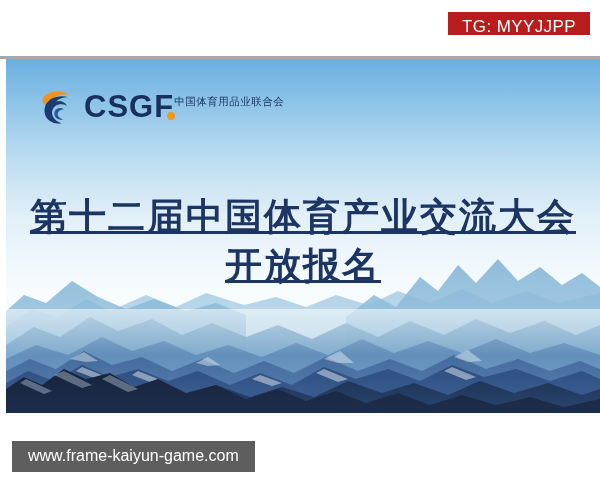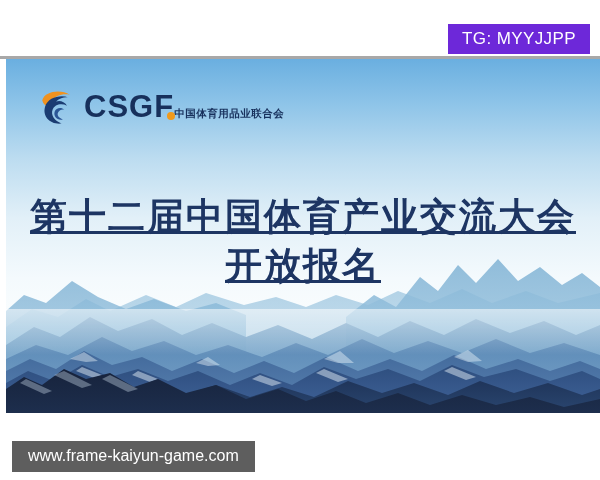--- a/index.html
+++ b/index.html
@@ -11,27 +11,27 @@
     height: 480px;
     background: #ffffff;
     font-family: "Liberation Sans", sans-serif;
     overflow: hidden;
     position: relative;
   }
 
   
   .tg-badge {
     position: absolute;
-    top: 24px;
+    top: 12px;
     right: 10px;
-    background: #6d28d9;
+    background: #b91c1c;
     color: #ffffff;
     font-size: 17px;
     letter-spacing: 0.4px;
-    padding: 6px 14px 7px 14px;
+    padding: 6px 14px 0 14px;
     line-height: 1;
     white-space: nowrap;
     z-index: 30;
   }
 
   
   .top-rule {
     position: absolute;
     top: 56px;
     left: 0;
@@ -103,25 +103,25 @@
     width: 8px;
     height: 8px;
     border-radius: 50%;
     background: #f09a1c;
     position: absolute;
     right: -1px;
     bottom: 2px;
   }
   .logo-sub {
     font-size: 10.5px;
-    font-weight: bold;
+    font-weight: normal;
     color: #17305c;
     letter-spacing: 0.5px;
     line-height: 1.1;
-    margin-top: 16px;
+    margin-top: 4px;
     white-space: nowrap;
   }
 
   
   .headline {
     position: absolute;
     left: 0;
     top: 134px;
     width: 594px;
     text-align: center;

